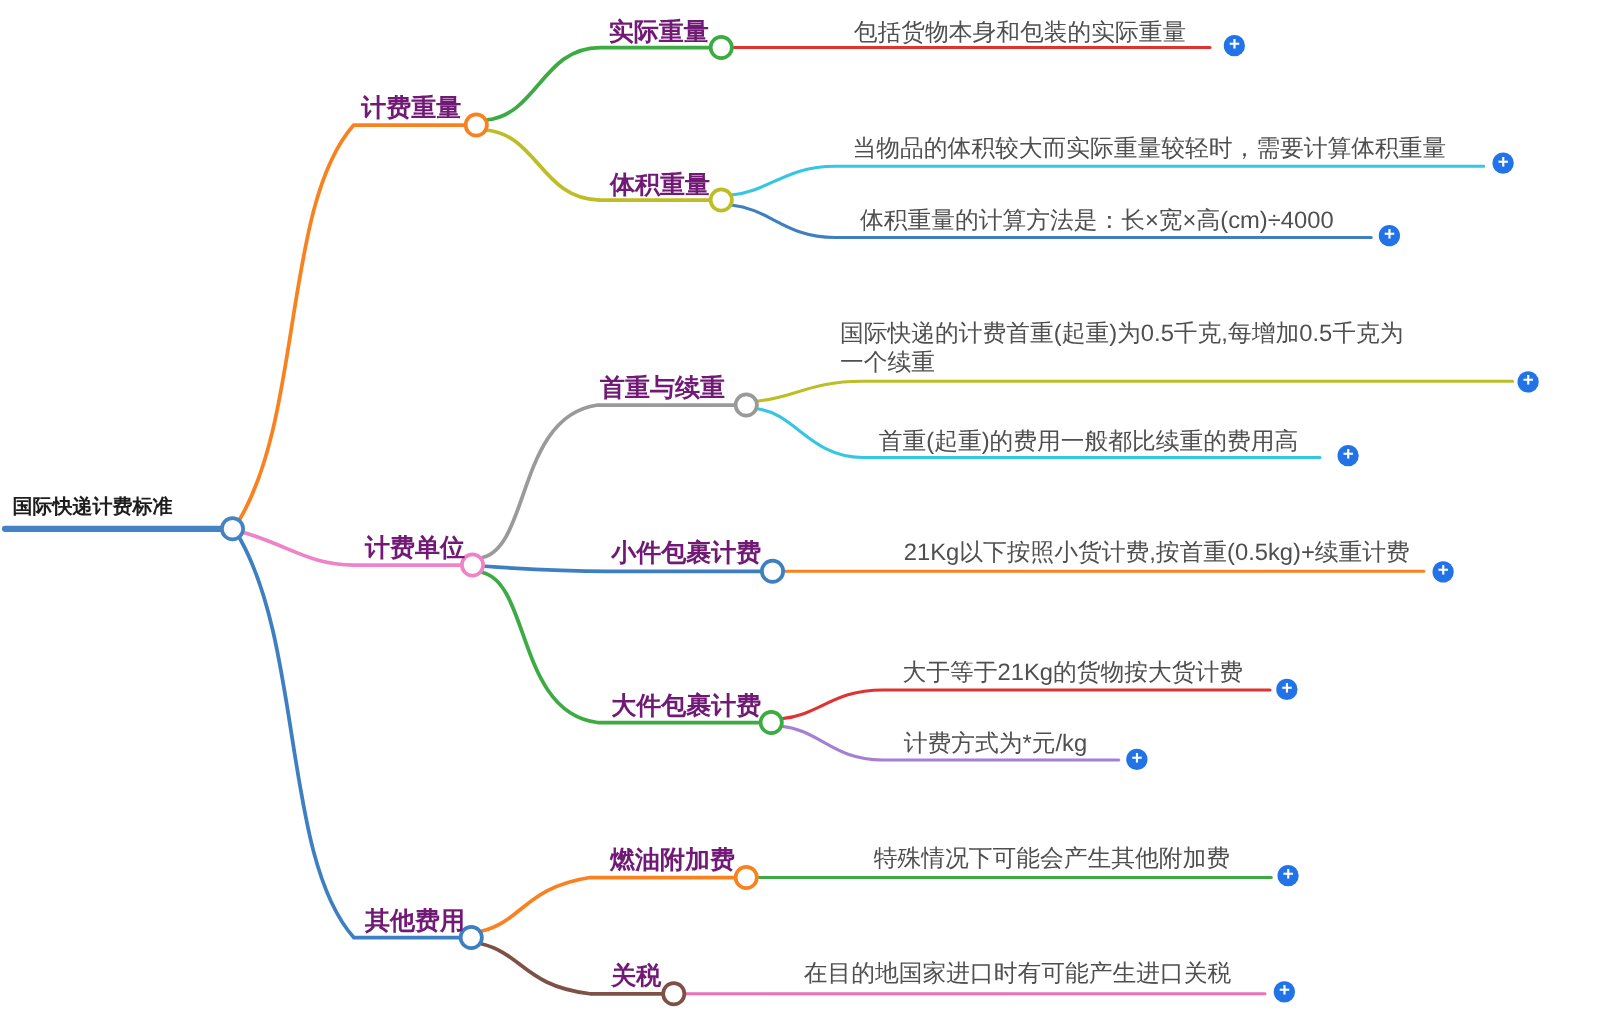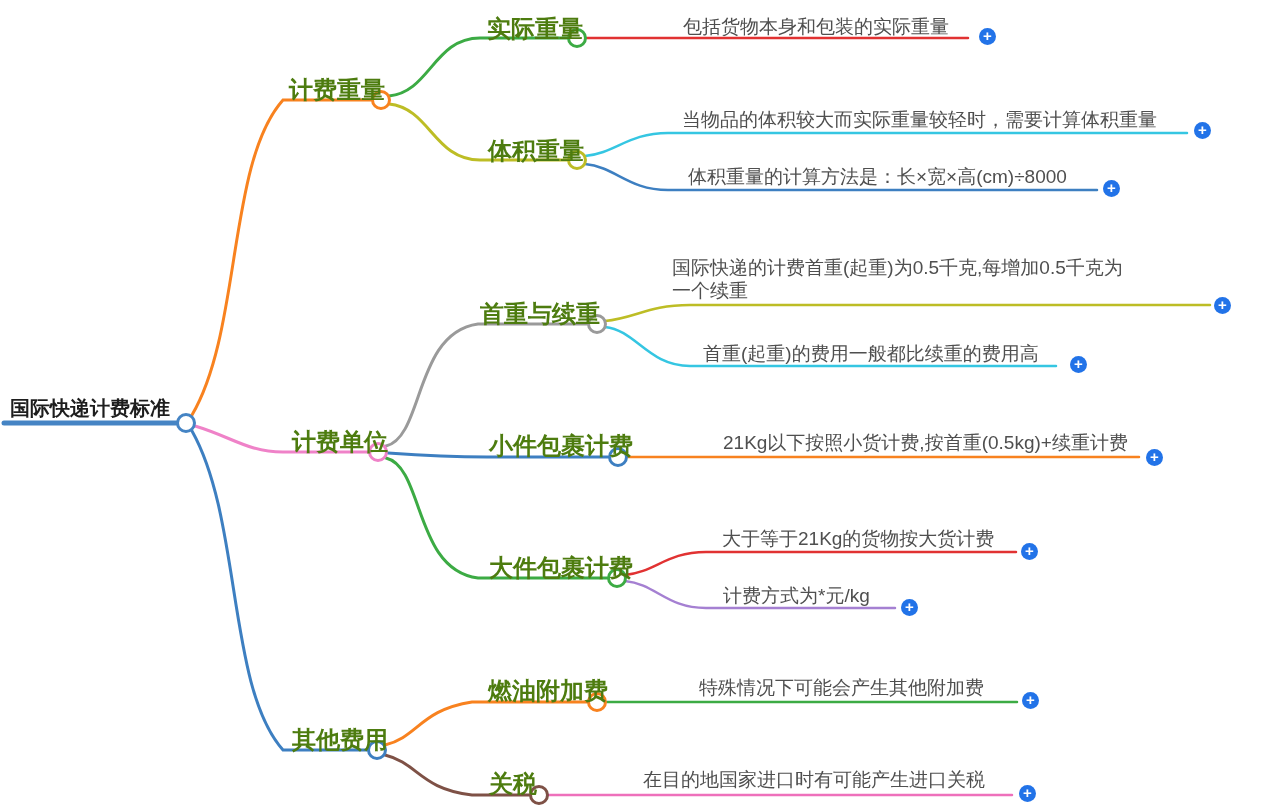--- a/index.html
+++ b/index.html
@@ -2,22 +2,22 @@
 <html><head>
 <meta charset="utf-8">
 <style>
   html,body{margin:0;padding:0;background:#fff;}
   .canvas{
     position:relative;width:1281px;height:811px;background:#fff;overflow:hidden;
     font-family:"Liberation Sans","DejaVu Sans",sans-serif;
   }
   .canvas svg{position:absolute;left:0;top:0;}
   .label{position:absolute;white-space:nowrap;line-height:1.15;cursor:default;}
-  .title{font-size:24px;font-weight:700;color:#4d7c0f;}
-  .rootTitle{font-size:20px;font-weight:700;color:#1d1d1d;}
+  .title{font-size:20px;font-weight:700;color:#701a75;}
+  .rootTitle{font-size:16px;font-weight:700;color:#1d1d1d;}
   .leaf{font-size:19px;font-weight:400;color:#4f4f4f;}
   .wrap2{white-space:normal;max-width:458px;line-height:23px;}
   .plus{
     position:absolute;width:17px;height:17px;border-radius:50%;
     background:#2273e8;color:#ffffff;display:flex;align-items:center;justify-content:center;
     font-size:15px;font-weight:700;line-height:1;cursor:pointer;user-select:none;
   }
   .plus span{transform:translateY(-1px);}
 </style>
 </head>
@@ -82,21 +82,21 @@
   <div class="label title" style="left:487px;top:15px;">实际重量</div>
   <div class="label title" style="left:488px;top:137px;text-align:right;">体积重量</div>
   <div class="label title" style="left:480px;top:300px;">首重与续重</div>
   <div class="label title" style="left:489px;top:432px;">小件包裹计费</div>
   <div class="label title" style="left:489px;top:554px;">大件包裹计费</div>
   <div class="label title" style="left:488px;top:677px;">燃油附加费</div>
   <div class="label title" style="left:489px;top:770px;">关税</div>
 
   <div class="label leaf" style="left:682px;top:109px;">当物品的体积较大而实际重量较轻时，需要计算体积重量</div>
   <div class="label leaf" style="left:683px;top:16px;">包括货物本身和包装的实际重量</div>
-  <div class="label leaf" style="left:688px;top:166px;">体积重量的计算方法是：长×宽×高(cm)÷8000</div>
+  <div class="label leaf" style="left:688px;top:166px;">体积重量的计算方法是：长×宽×高(cm)÷4000</div>
   <div class="label leaf wrap2" style="left:672px;top:256px;">国际快递的计费首重(起重)为0.5千克,每增加0.5千克为一个续重</div>
   <div class="label leaf" style="left:703px;top:343px;">首重(起重)的费用一般都比续重的费用高</div>
   <div class="label leaf" style="left:723px;top:432px;">21Kg以下按照小货计费,按首重(0.5kg)+续重计费</div>
   <div class="label leaf" style="left:722px;top:528px;">大于等于21Kg的货物按大货计费</div>
   <div class="label leaf" style="left:723px;top:585px;">计费方式为*元/kg</div>
   <div class="label leaf" style="left:699px;top:677px;">特殊情况下可能会产生其他附加费</div>
   <div class="label leaf" style="left:643px;top:769px;">在目的地国家进口时有可能产生进口关税</div>
 
   <div class="plus" style="left:979px;top:28px;">
       <span>+</span>

